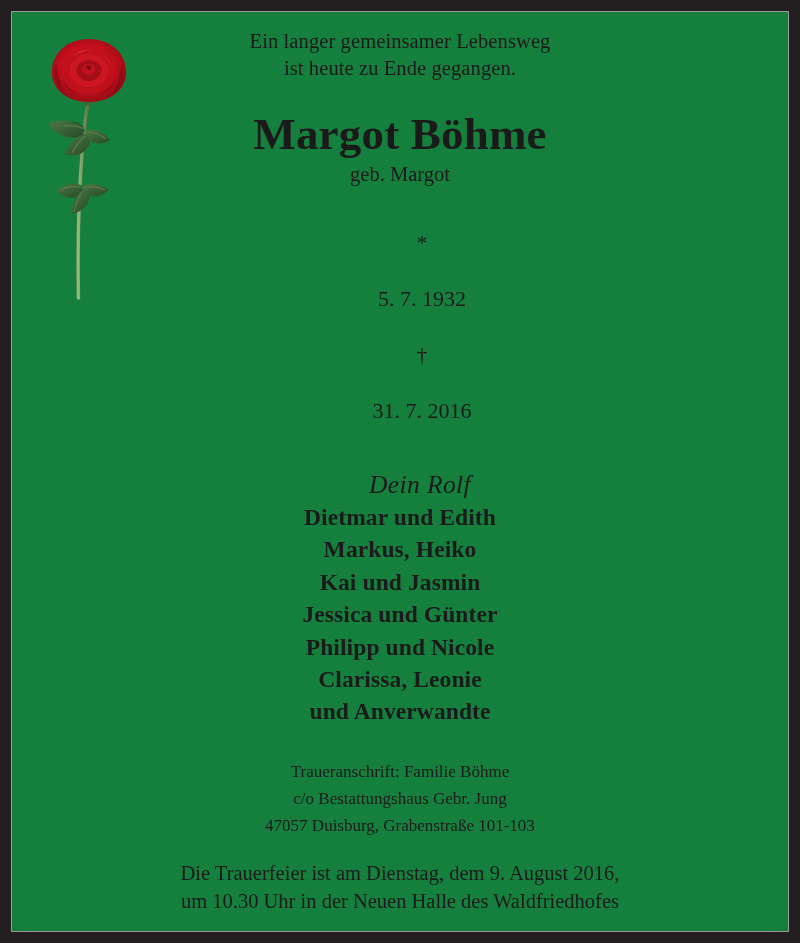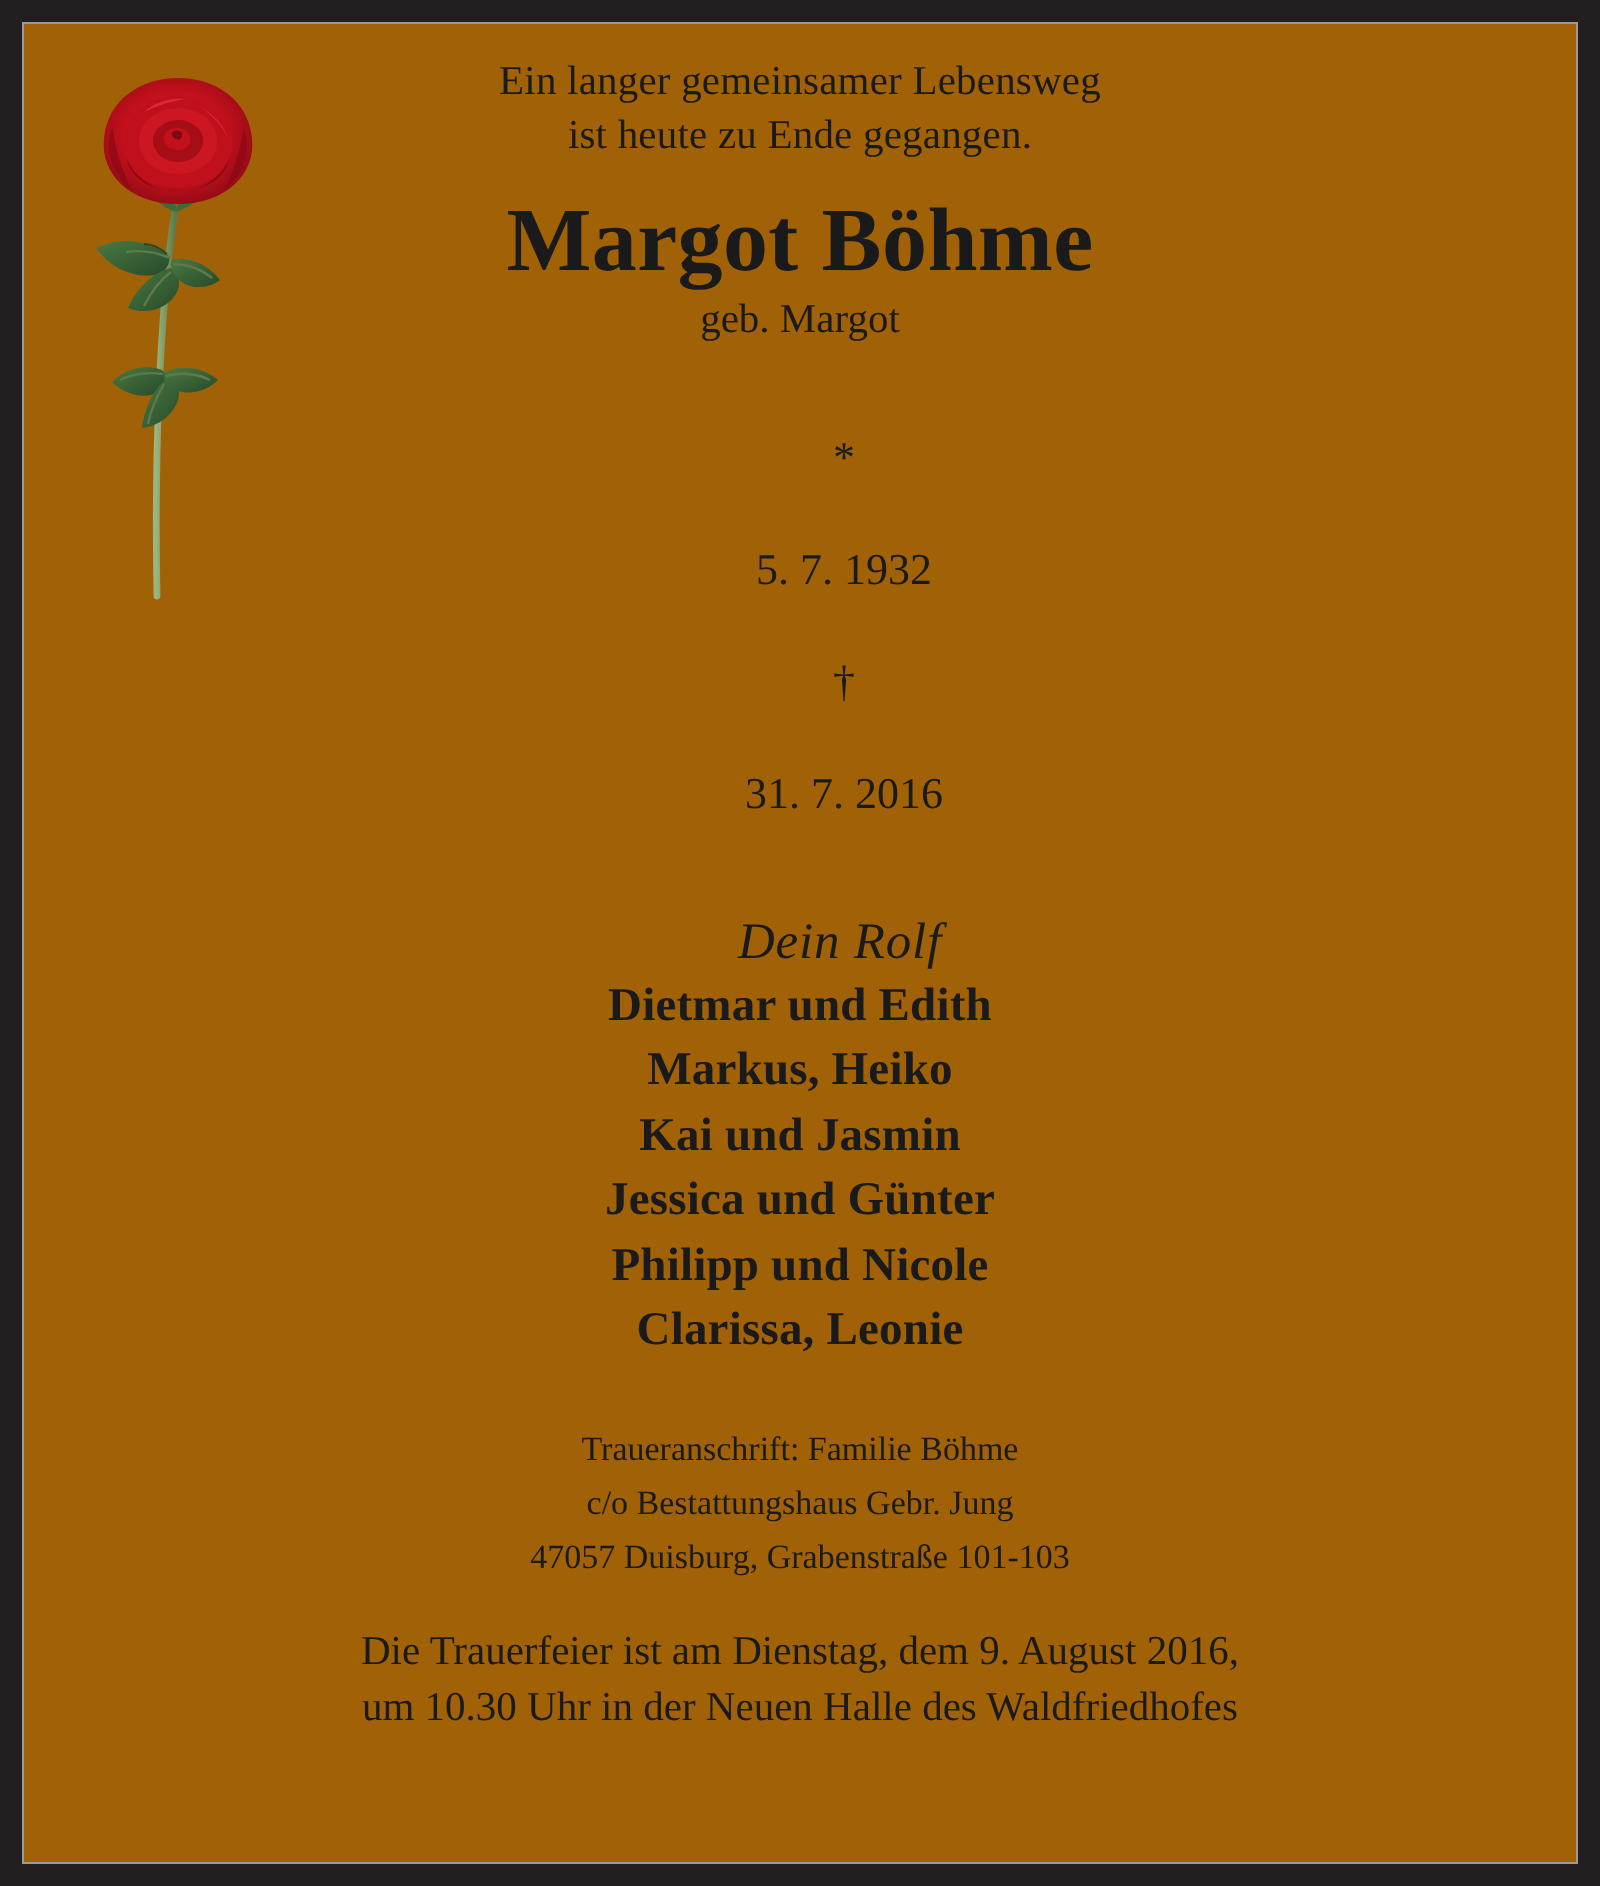--- a/index.html
+++ b/index.html
@@ -22,21 +22,21 @@
     width: 800px;
     height: 943px;
     background: #231f20;
     padding: 11px;
   }
   #card-inner {
     position: relative;
     box-sizing: border-box;
     width: 100%;
     height: 100%;
-    background: #a16207;
+    background: #15803d;
     border: 1px solid #9a9a9a;
     overflow: hidden;
   }
 
   
   #rose-figure {
     position: absolute;
     left: 20px;
     top: 18px;
     width: 110px;
@@ -57,21 +57,21 @@
   .blk { margin: 0; padding: 0; }
 
   #intro-block {
     margin-top: 16px;
     font-size: 20.5px;
     line-height: 27px;
     letter-spacing: .1px;
   }
 
   #deceased-name {
-    margin-top: 12px;
+    margin-top: 26px;
     font-size: 45px;
     font-weight: bold;
     line-height: 52px;
     letter-spacing: .2px;
   }
 
   #maiden-name {
     margin-top: 2px;
     font-size: 20.5px;
     line-height: 25px;
@@ -222,20 +222,21 @@
 
 
       <div id="survivors-list">
         <div class="survivor-primary">Dein Rolf</div>
         <div class="survivor-item">Dietmar und Edith</div>
         <div class="survivor-item">Markus, Heiko</div>
         <div class="survivor-item">Kai und Jasmin</div>
         <div class="survivor-item">Jessica und Günter</div>
         <div class="survivor-item">Philipp und Nicole</div>
         <div class="survivor-item">Clarissa, Leonie</div>
+        <div class="survivor-item">und Anverwandte</div>
       </div>
 
       <div class="blk" id="mourning-address">
         <span class="txtline">Traueranschrift: Familie Böhme</span>
         <span class="txtline">c/o Bestattungshaus Gebr. Jung</span>
         <span class="txtline">47057 Duisburg, Grabenstraße 101-103</span>
       </div>
 
       <div class="blk" id="ceremony-details">
         <span class="txtline">Die Trauerfeier ist am Dienstag, dem 9. August 2016,</span>

